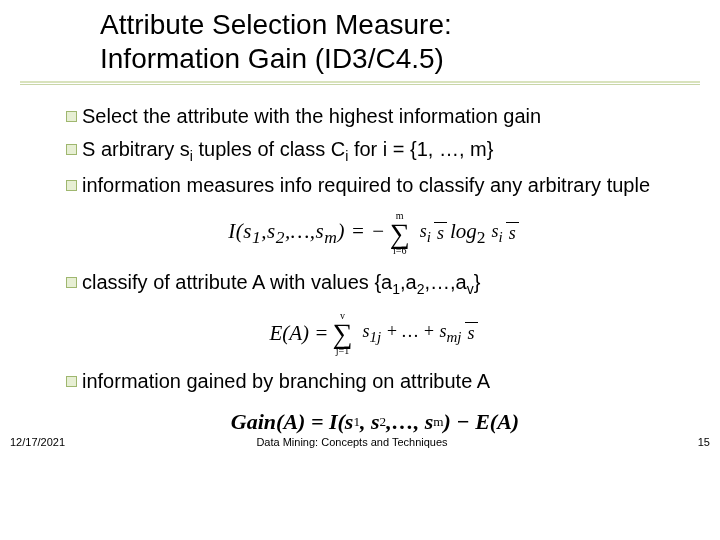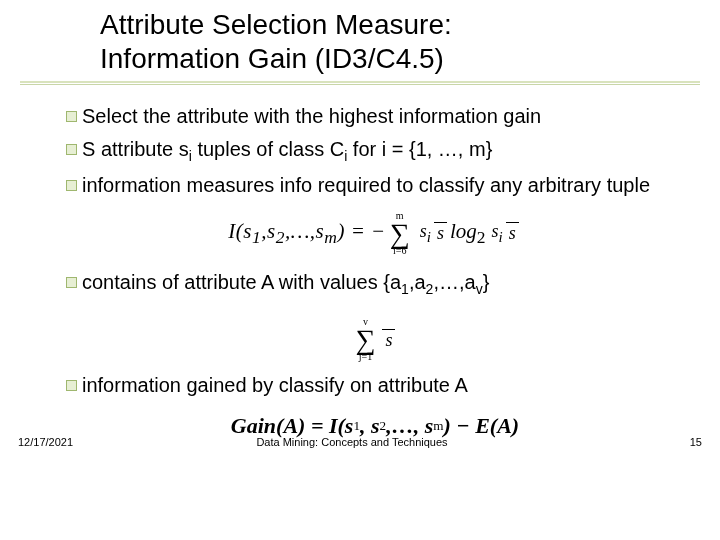--- a/index.html
+++ b/index.html
@@ -20,21 +20,21 @@
   .eq-block .up{font-style:normal}
   .sum{display:inline-flex;flex-direction:column;align-items:center;font-style:normal;line-height:1;margin:0 4px}
   .sum .lim{font-size:10px}
   .sum .sig{font-size:28px;line-height:0.9}
   .frac{display:inline-flex;flex-direction:row;line-height:1;margin:17px 3px;font-size:18px}
   .frac .num{padding:0 3px 1px}
   .frac .den{border-top:1px solid #000;padding:1px 3px 0;font-style:italic}
   .thin{letter-spacing:0.5px}
   .eq3{display:inline-flex;align-items:center;font-family:'Times New Roman',serif;font-size:22px;font-weight:bold;font-style:italic}
   .eq3 sub{font-size:0.6em;font-weight:normal;font-style:normal}
-  .footer{position:absolute;left:0;right:0;bottom:8px;display:flex;justify-content:space-between;align-items:center;padding:0 18px;font-size:11px;color:#000}
+  .footer{position:absolute;left:0;right:0;bottom:8px;display:flex;justify-content:space-between;align-items:center;padding:0 10px;font-size:11px;color:#000}
   .footer .mid{position:absolute;left:0;right:16px;text-align:center}
   .u{}
   .pgno{color:#000}
 </style>
 </head>
 <body>
 
 <div class="slide">
 
   <div class="title-wrap">
@@ -53,21 +53,21 @@
           <div class="sq"></div>
         </div>
       <div class="txt">Select the attribute with the highest information gain</div>
     </div>
 
     <div class="item">
       <div class="bul">
           <div class="sq"></div>
         </div>
       <div class="txt">
-        <span>S attribute s</span><sub>i</sub><span> tuples of class C</span><sub>i</sub><span> for i = {1, …, m}</span>
+        <span>S arbitrary s</span><sub>i</sub><span> tuples of class C</span><sub>i</sub><span> for i = {1, …, m}</span>
       </div>
     </div>
 
     <div class="item">
       <div class="bul">
           <div class="sq"></div>
         </div>
       <div class="txt">
         <span class="u">information</span><span> measures info required to classify any arbitrary tuple</span>
       </div>
@@ -91,43 +91,45 @@
             <span class="den">s</span>
           </span>
       </span>
     </div>
 
     <div class="item">
       <div class="bul">
           <div class="sq"></div>
         </div>
       <div class="txt">
-        <span class="u">contains</span><span> of attribute A with values {a</span><sub>1</sub><span>,a</span><sub>2</sub><span>,…,a</span><sub>v</sub><span>}</span>
+        <span class="u">classify</span><span> of attribute A with values {a</span><sub>1</sub><span>,a</span><sub>2</sub><span>,…,a</span><sub>v</sub><span>}</span>
       </div>
     </div>
 
     <div class="eq">
       <span class="eq-block">
+        <span>E(A) = </span>
         <span class="sum">
             <span class="lim">v</span>
             <span class="sig">∑</span>
             <span class="lim">j=1</span>
           </span>
         <span class="frac">
+          <span class="num"><span>s</span><sub>1j</sub><span> + … + </span><span>s</span><sub>mj</sub></span>
           <span class="den">s</span>
         </span>
       </span>
     </div>
 
     <div class="item">
       <div class="bul">
           <div class="sq"></div>
         </div>
       <div class="txt">
-        <span class="u">information gained</span><span> by classify on attribute A</span>
+        <span class="u">information gained</span><span> by branching on attribute A</span>
       </div>
     </div>
 
     <div class="eq" style="margin-top:12px">
       <span class="eq3">
         <span>Gain(A) = I(s</span>
           <sub>1</sub>
           <span>, s</span>
           <sub>2</sub>
           <span>,…, s</span>

